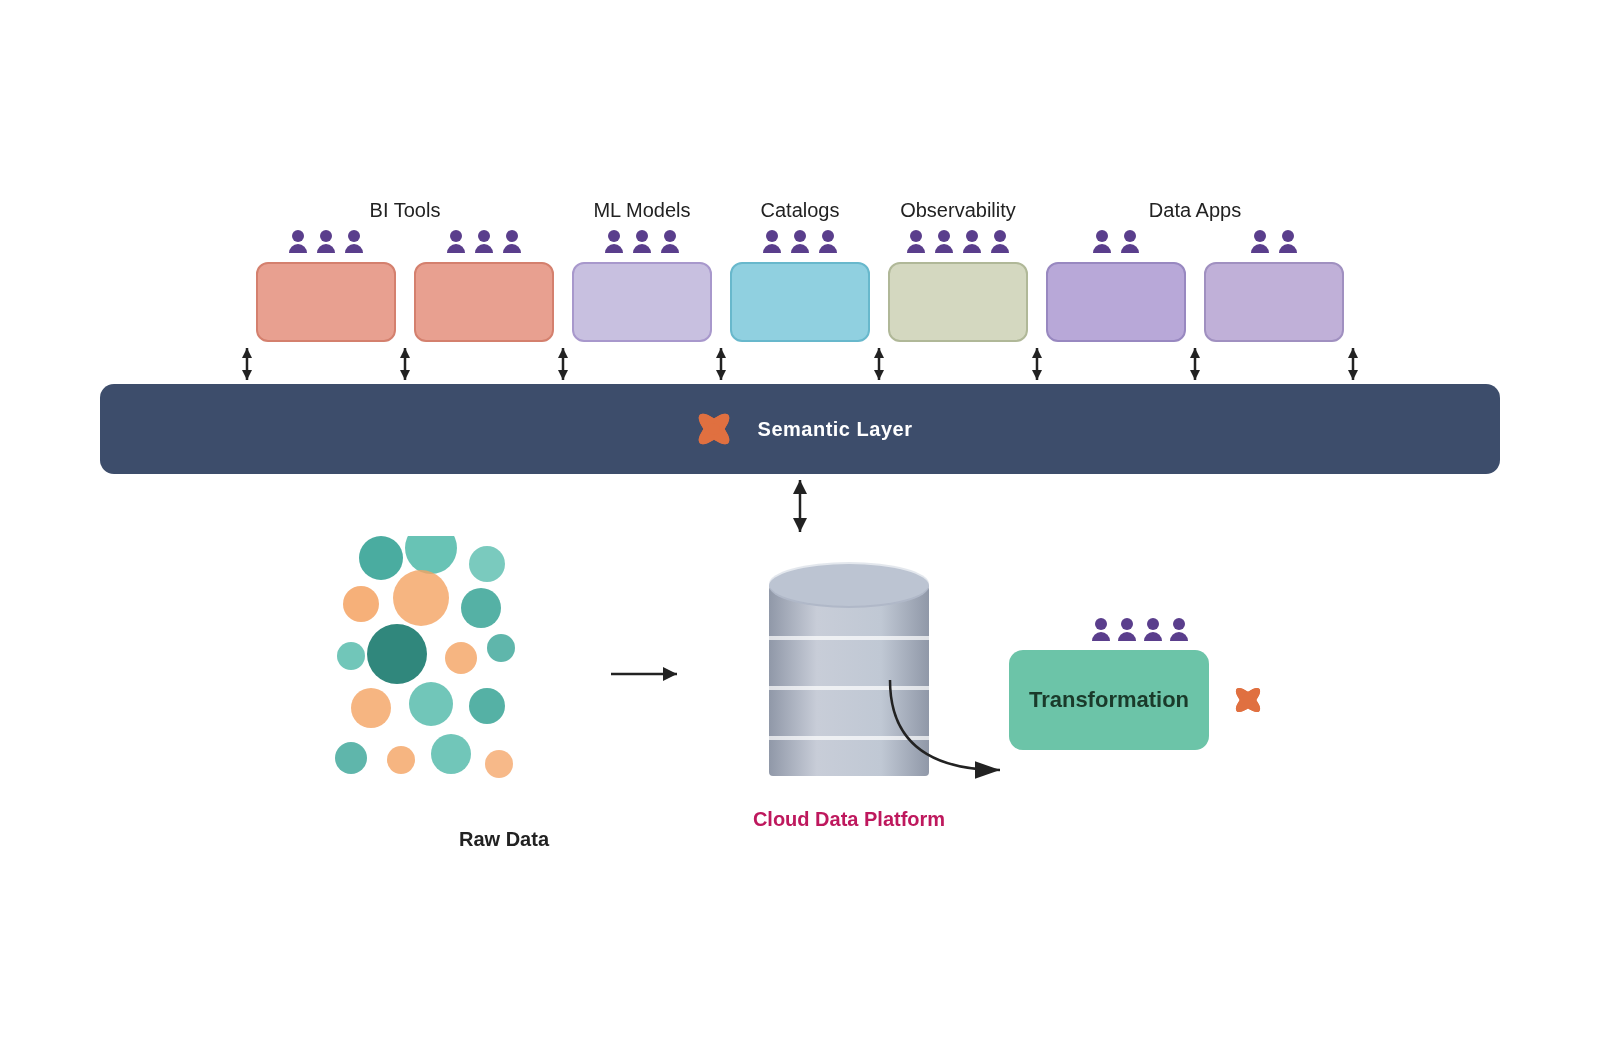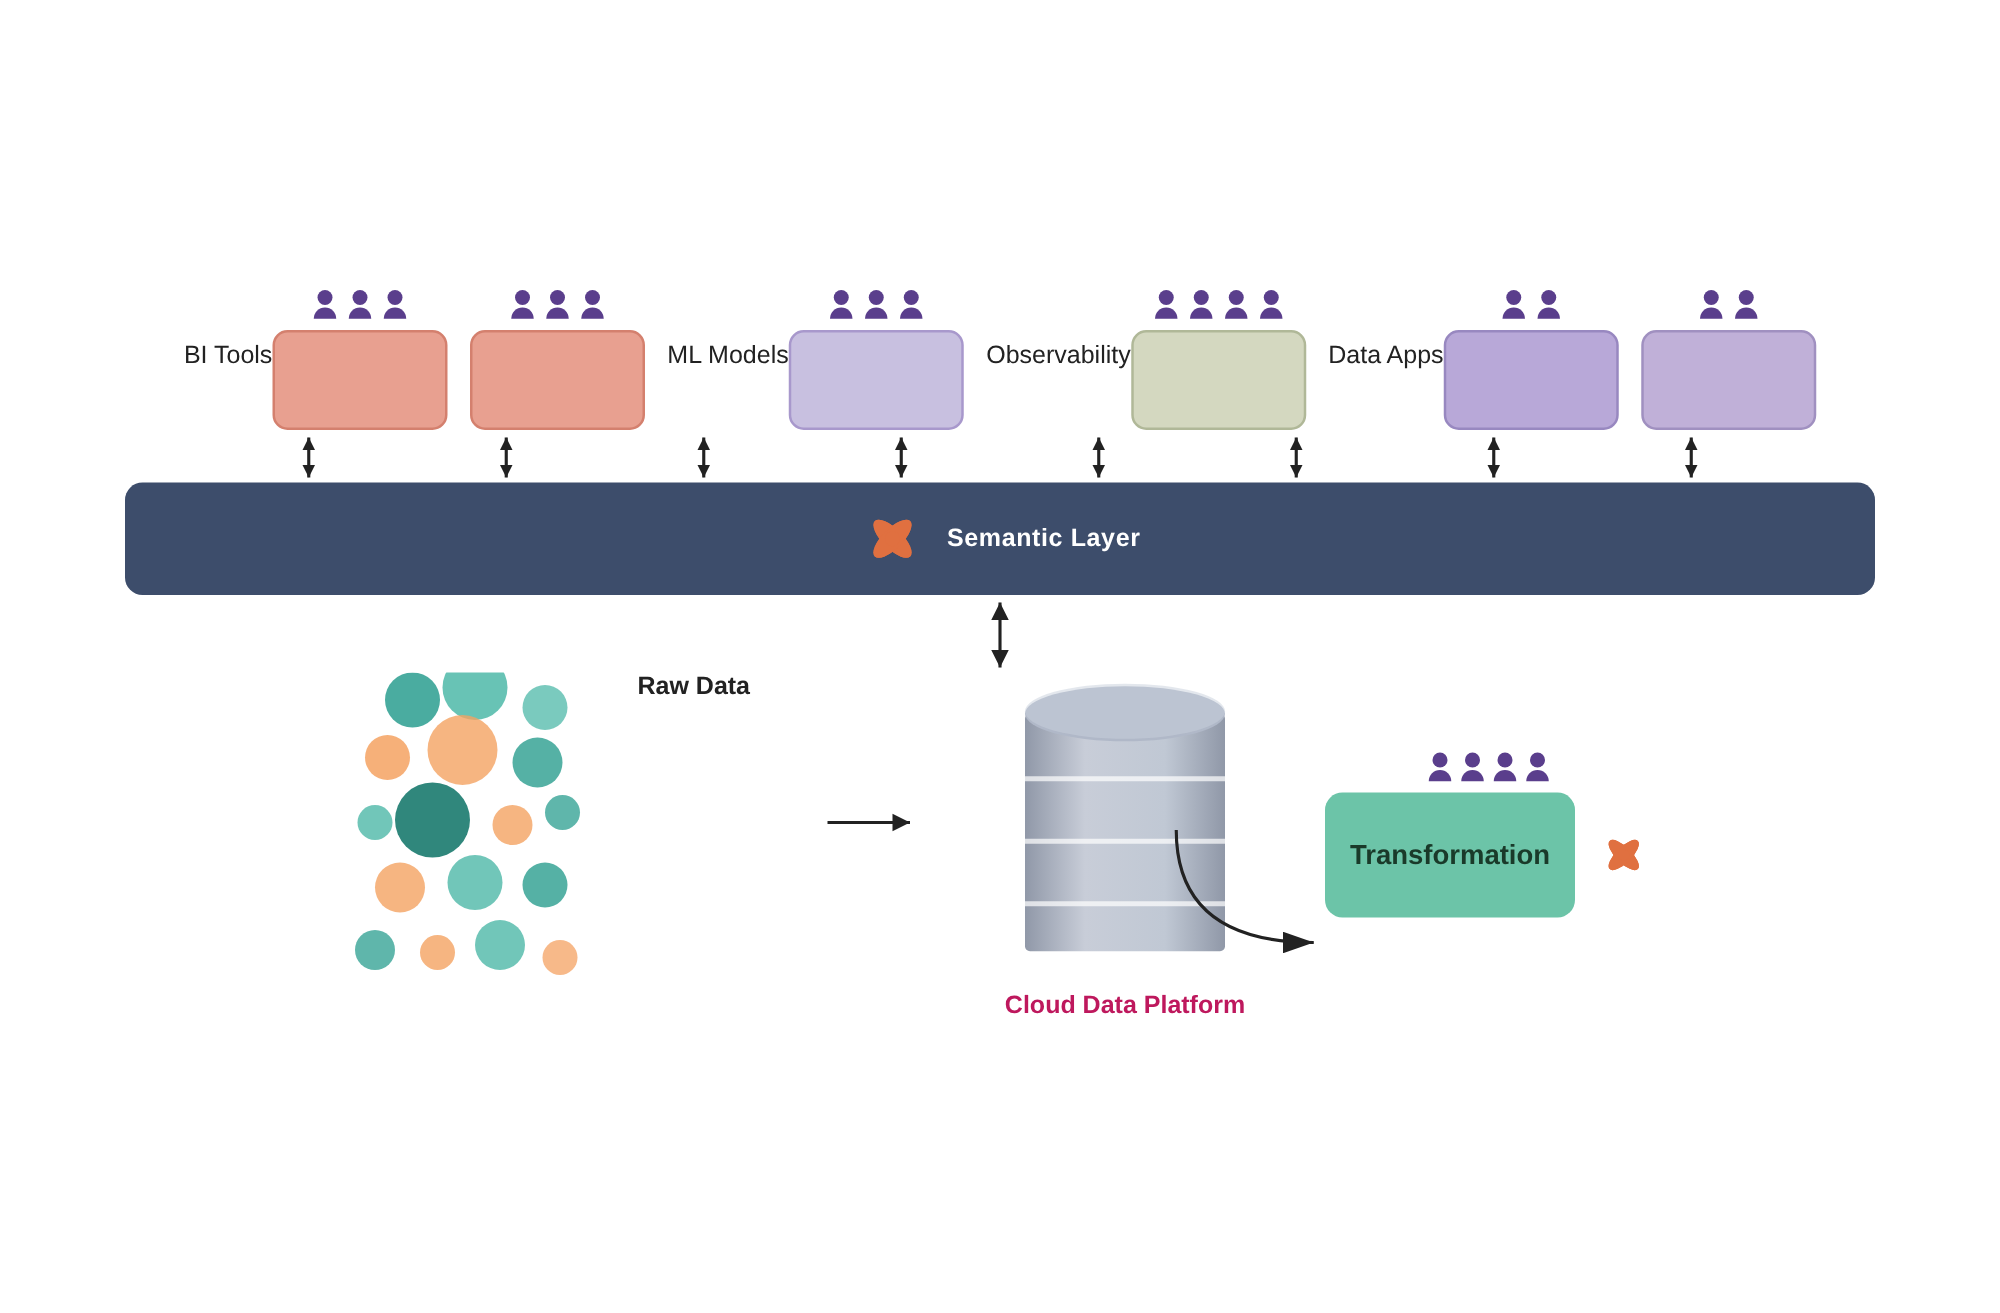--- a/index.html
+++ b/index.html
@@ -102,22 +102,22 @@
       align-items: center;
       justify-content: center;
       gap: 60px;
       width: 100%;
       margin-top: 0;
     }
 
     
     .raw-data-group {
       display: flex;
-      flex-direction: row;
-      align-items: flex-start;
+      flex-direction: column;
+      align-items: flex-end;
       gap: 12px;
     }
     .bubbles-container {
       width: 220px;
       height: 280px;
       position: relative;
     }
     .raw-data-label {
       font-size: 20px;
       font-weight: 600;
@@ -182,21 +182,21 @@
     .transform-users {
       display: flex;
       gap: 4px;
       justify-content: center;
       margin-bottom: 6px;
     }
 
     
     .consumer-col {
       display: flex;
-      flex-direction: row;
+      flex-direction: column;
       align-items: center;
     }
     .arrows-row {
       display: flex;
       gap: 18px;
       justify-content: center;
       width: 100%;
     }
     .arrow-col {
       width: 140px;
@@ -266,20 +266,40 @@
             </div>
           <div class="user-icon">
               <div class="user-head"></div>
               <div class="user-body"></div>
             </div>
         </div>
         <div class="tool-box box-lavender"></div>
       </div>
     </div>
 
+    <div class="consumer-col">
+      <span class="group-label">Catalogs</span>
+      <div style="display:flex;flex-direction:column;align-items:center;">
+        <div class="user-icons-row">
+          <div class="user-icon">
+              <div class="user-head"></div>
+              <div class="user-body"></div>
+            </div>
+          <div class="user-icon">
+              <div class="user-head"></div>
+              <div class="user-body"></div>
+            </div>
+          <div class="user-icon">
+              <div class="user-head"></div>
+              <div class="user-body"></div>
+            </div>
+        </div>
+        <div class="tool-box box-cyan"></div>
+      </div>
+    </div>
 
     <div class="consumer-col">
       <span class="group-label">Observability</span>
       <div style="display:flex;flex-direction:column;align-items:center;">
         <div class="user-icons-row">
           <div class="user-icon">
               <div class="user-head"></div>
               <div class="user-body"></div>
             </div>
           <div class="user-icon">

